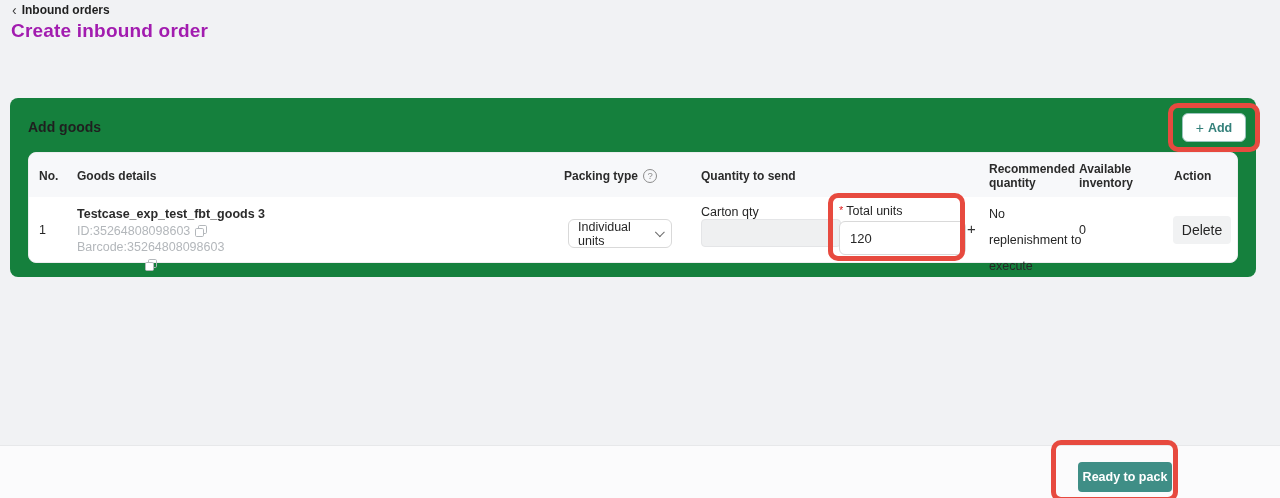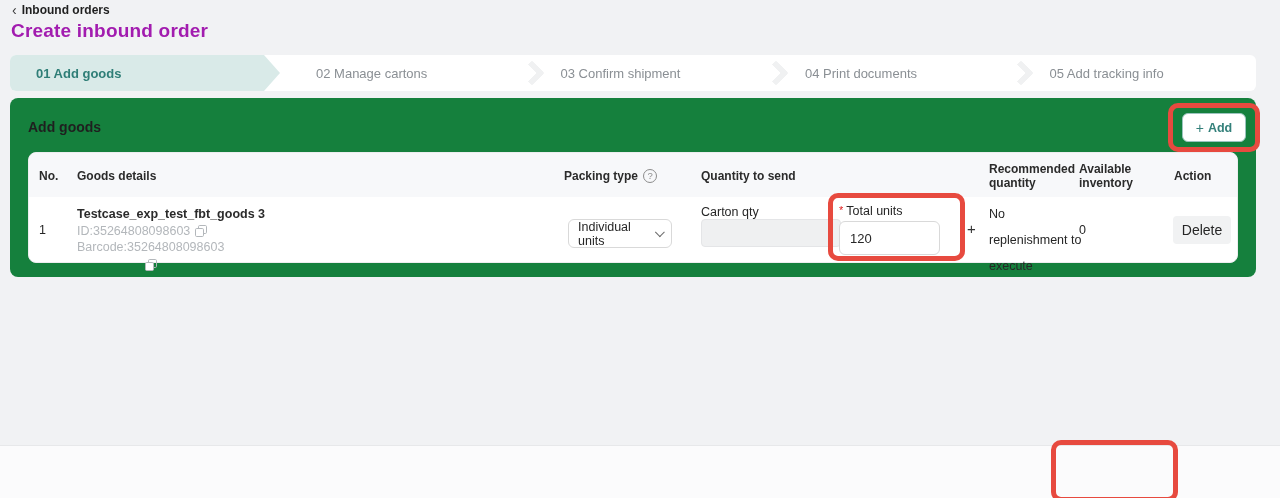--- a/index.html
+++ b/index.html
@@ -124,21 +124,21 @@
     position: absolute; left: 672px; top: 66px; width: 140px; height: 28px;
     background: #eff0f1; border: 1px solid #e4e5e7; border-radius: 4px;
   }
 
   .total-label {
     position: absolute; left: 810px; top: 51px;
     font-size: 12.5px; color: #262626;
   }
   .req-star { color: #e02020; font-size: 11px; margin-right: 3px; vertical-align: 1px; }
   .total-input {
-    position: absolute; left: 810px; top: 68px; width: 101px; height: 31px;
+    position: absolute; left: 810px; top: 68px; width: 127px; height: 31px;
     border: 1px solid #d9d9d9; border-radius: 6px;
     font-size: 13px; color: #262626; padding: 16px 10px;
     font-family: "Liberation Sans", sans-serif; outline: none; background: #fff;
   }
   .plus-sign { left: 938px; top: 67px; font-size: 15px; color: #333; cursor: pointer; }
 
   .rec-text { left: 960px; top: 48px; width: 94px; line-height: 26px; }
   .avail-text { left: 1050px; top: 70px; }
 
   .delete-btn {
@@ -164,30 +164,20 @@
 <body>
 
 <div class="page">
 
   <div class="breadcrumb">
     <span class="back-chevron">‹</span>
     <span>Inbound orders</span>
   </div>
   <div class="page-title">Create inbound order</div>
 
-  <div class="stepper">
-    <div class="step step-active">01 Add goods</div>
-    <div class="step step-rest">02 Manage cartons</div>
-    <div class="sep"></div>
-    <div class="step step-rest">03 Confirm shipment</div>
-    <div class="sep"></div>
-    <div class="step step-rest">04 Print documents</div>
-    <div class="sep"></div>
-    <div class="step step-rest">05 Add tracking info</div>
-  </div>
 
   <div class="card">
     <div class="card-title">Add goods</div>
 
     <button class="add-btn">
       <span class="plus">+</span>
       <span>Add</span>
     </button>
     <div class="annotation anno-add"></div>
 
@@ -245,15 +235,16 @@
 
         <div class="td rec-text">No replenishment to execute</div>
         <div class="td avail-text">0</div>
 
         <button class="delete-btn">Delete</button>
       </div>
     </div>
   </div>
 
   <div class="footer"></div>
+  <button class="ready-btn">Ready to pack</button>
   <div class="annotation anno-ready"></div>
 
 </div>
 
 </body></html>

